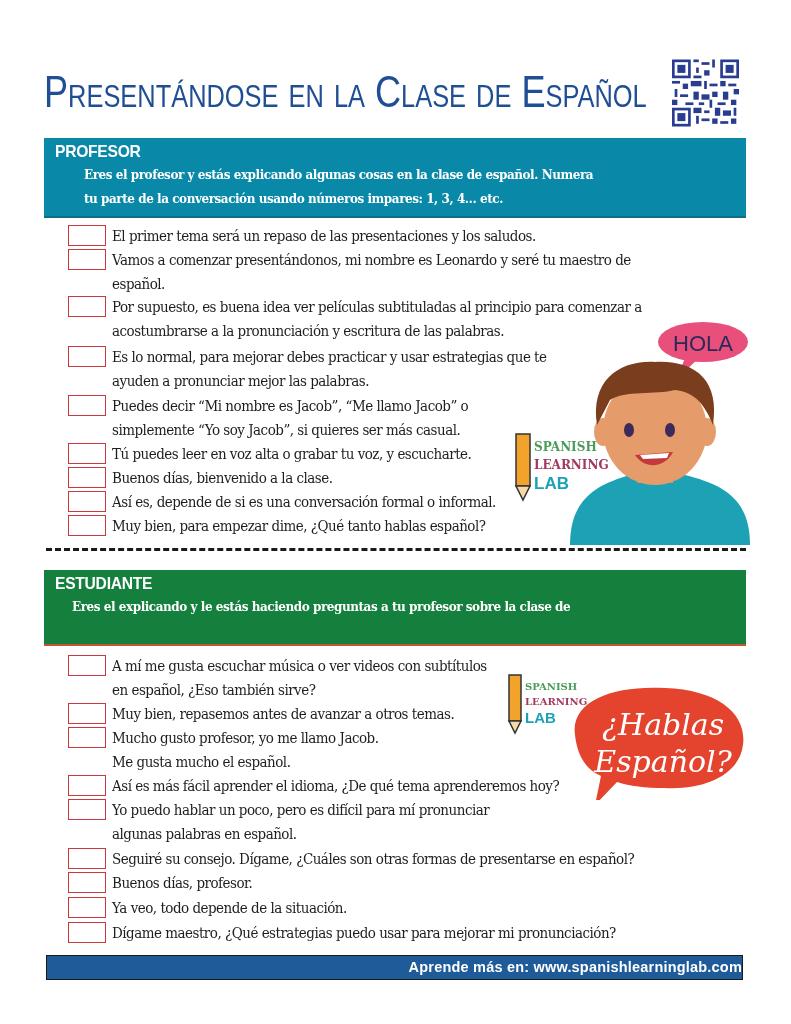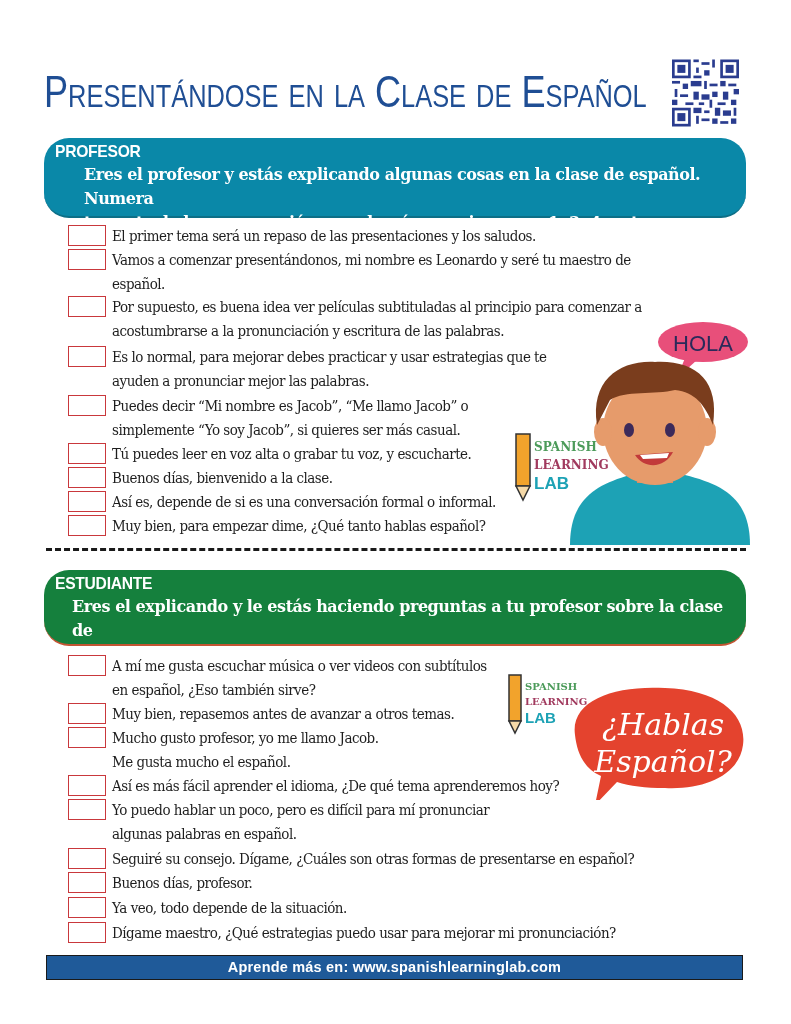--- a/index.html
+++ b/index.html
@@ -13,32 +13,32 @@
       letter-spacing: 0px; line-height: 80px; white-space: nowrap;
       transform: scaleX(0.82); transform-origin: left center;
       font-variant: small-caps;
     }
     .qr {
       position: absolute; left: 672px; top: 59px; width: 67px; height: 68px;
       background: #fff;
     }
 
     .section-header {
-      position: absolute; left: 44px; width: 702px; color: #fff; border-radius: 25px;
+      position: absolute; left: 44px; width: 702px; color: #fff;
     }
     .profesor-header { top: 138px; height: 80px; background: #0a88a8; border-bottom: 2px solid #0d6f87; }
     .estudiante-header { top: 570px; height: 76px; background: #15803d; border-bottom: 2px solid #c35533; }
     .section-label {
       position: absolute; left: 11px; top: 4px;
       font-family: "Liberation Sans", sans-serif; font-weight: bold; font-size: 17px;
       letter-spacing: -0.3px; transform: scaleX(0.92); transform-origin: left;
     }
     .section-desc {
       position: absolute; left: 40px; top: 25px; width: 660px;
-      font-family: "DejaVu Serif", serif; font-weight: bold; font-size: 16px;
+      font-family: "DejaVu Serif", serif; font-weight: bold; font-size: 12px;
       line-height: 24px; letter-spacing: -0.45px;
     }
     .estudiante-header .section-desc { left: 28px; }
 
     .item {
       position: absolute; left: 52px; height: 22px;
       display: flex; align-items: flex-start; margin-left: 16px;
     }
     .checkbox {
       width: 38px; height: 21px; border: 1.5px solid #c9383c; background: #fff;
@@ -52,21 +52,21 @@
     .item-text .line2 { display: block; padding-left: 0; }
 
     .divider {
       position: absolute; left: 46px; top: 548px; width: 700px; height: 0;
       border-top: 3px dashed #1a1a1a;
     }
 
     .footer {
       position: absolute; left: 46px; top: 955px; width: 697px; height: 25px;
       background: #1f5a99; border: 1.5px solid #1a1a1a;
-      color: #fff; text-align: center;
+      color: #fff; text-align: right;
       font-family: "Liberation Sans", sans-serif; font-weight: bold; font-size: 14.5px;
       line-height: 22px; letter-spacing: 0.2px;
     }
 
     .illustration { position: absolute; }
     .boy { left: 565px; top: 320px; width: 195px; height: 225px; }
     .logo1 { left: 512px; top: 432px; width: 95px; height: 70px; }
     .logo2 { left: 505px; top: 673px; width: 95px; height: 62px; }
     .hablas { left: 555px; top: 680px; width: 195px; height: 120px; }
     .logo-text { font-family: "DejaVu Serif", serif; font-weight: bold; font-size: 12px; text-align: center; }

